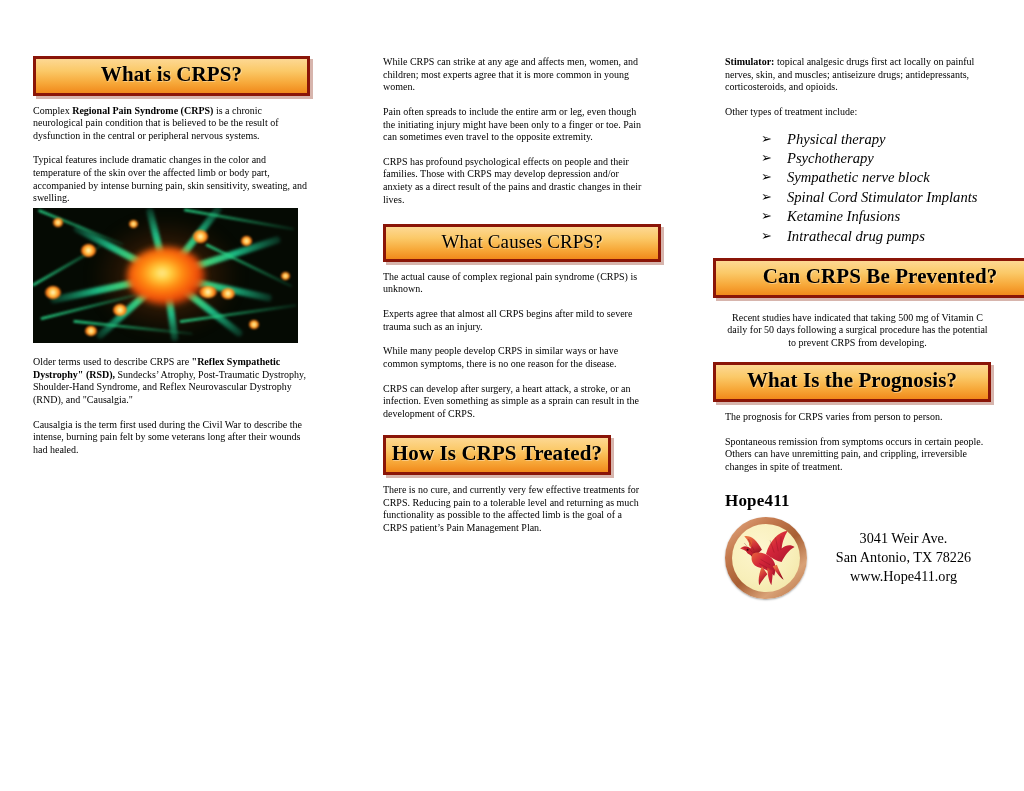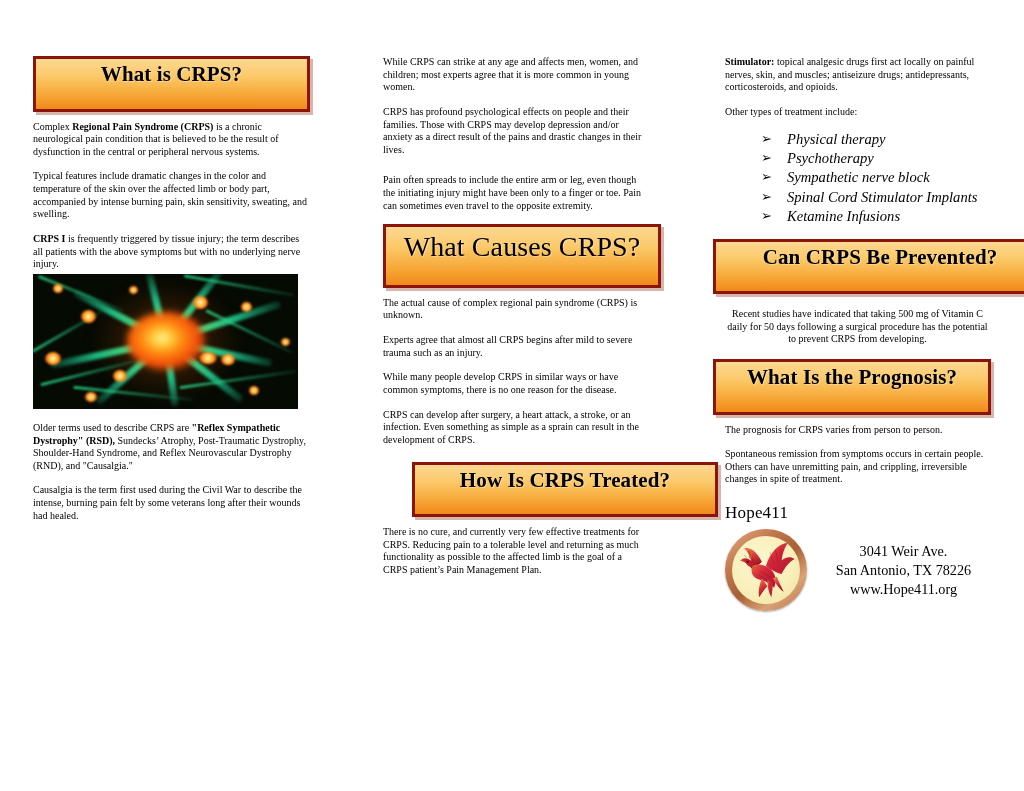--- a/index.html
+++ b/index.html
@@ -22,36 +22,36 @@
     position:relative;
     margin:0 0 9px 0;
     border:3px solid #8a1508;
     background:linear-gradient(to bottom,
        #fcd792 0%,
        #fbcb74 22%,
        #f8b košt 0%);
     background:linear-gradient(to bottom,#fdd893 0%,#fbc968 35%,#f7a93a 70%,#f1891b 100%);
     box-shadow:3px 3px 0 rgba(150,60,40,.38);
     text-align:center;
-    padding:4px 2px 22px 2px;
+    padding:4px 2px 6px 2px;
     box-sizing:border-box;
   }
   .banner .btext{
     font-size:21px;
     line-height:1.12;
     letter-spacing:.1px;
     color:#000;
     text-shadow:1px 1px 0 rgba(255,255,255,.35);
   }
   .banner.bold .btext{font-weight:bold;}
-  .banner.plain .btext{font-weight:normal;font-size:28px;}
+  .banner.plain .btext{font-weight:normal;font-size:19px;}
 
   .h-whatis{width:277px;}
   .h-causes{width:278px;}
-  .h-treated{width:306px;margin-left:29px;}
+  .h-treated{width:228px;}
   .h-prevent{width:334px;margin-left:-12px;}
   .h-prognosis{width:278px;margin-left:-12px;}
 
   
   p.para{
     margin:0 0 12px 0;
     font-size:10px;
     line-height:1.265;
     text-align:left;
   }
@@ -116,21 +116,21 @@
   }
   ul.arrows li:before{
     content:"\27A2";
     position:absolute;left:0;top:0;
     font-size:13px;color:#000;
     font-family:"DejaVu Sans",sans-serif;
   }
 
   
   .hope-title{
-    font-size:17px;font-weight:normal;
+    font-size:17px;font-weight:bold;
     margin:0 0 6px 0;letter-spacing:.2px;
   }
   .contact-row{display:flex;align-items:center;gap:8px;}
   .seal{
     position:relative;width:82px;height:82px;flex:0 0 82px;
     border-radius:50%;
     background:linear-gradient(140deg,#e8b089 0%,#c47a4e 28%,#a85f34 52%,#d9a277 75%,#b56f41 100%);
     box-shadow:0 1px 2px rgba(0,0,0,.35);
   }
   .seal .inner{
@@ -155,23 +155,20 @@
     <div class="banner bold h-whatis">
       <div class="btext">What is CRPS?</div>
     </div>
 
     <div>
       <p class="para">
         <span>Complex </span><span class="b">Regional Pain Syndrome (CRPS)</span><span> is a chronic neurological pain condition that is believed to be the result of dysfunction in the central or peripheral nervous systems.</span>
       </p>
       <p class="para">
         <span> Typical features include dramatic changes in the color and temperature of the skin over the affected limb or body part, accompanied by intense burning pain, skin sensitivity, sweating, and swelling.</span>
-      </p>
-      <p class="para">
-        <span class="b">CRPS I</span><span> is frequently triggered by tissue injury; the term describes all patients with the above symptoms but with no underlying nerve injury.</span>
       </p>
     </div>
 
     <div class="neuron">
       <div class="fil glow"></div>
 
       <div class="dend" style="width:120px;transform:translate(0,-50%) rotate(-18deg);"></div>
       <div class="dend" style="width:108px;transform:translate(0,-50%) rotate(12deg);"></div>
       <div class="dend" style="width:96px;transform:translate(0,-50%) rotate(38deg);"></div>
       <div class="dend" style="width:88px;transform:translate(0,-50%) rotate(-52deg);"></div>
@@ -209,22 +206,22 @@
         <span>Older terms used to describe CRPS are </span><span class="b">"Reflex Sympathetic Dystrophy" (RSD),</span><span> Sundecks’ Atrophy, Post-Traumatic Dystrophy, Shoulder-Hand Syndrome, and Reflex Neurovascular Dystrophy (RND), and "Causalgia."</span>
       </p>
       <p class="para">
         <span>Causalgia is the term first used during the Civil War to describe the intense, burning pain felt by some veterans long after their wounds had healed.</span>
       </p>
     </div>
   </div>
 
   <div class="col col2">
     <p class="para">While CRPS can strike at any age and affects men, women, and children; most experts agree that it is more common in young women.</p>
+    <p class="para">Pain often spreads to include the entire arm or leg, even though the initiating injury might have been only to a finger or toe. Pain can sometimes even travel to the opposite extremity.</p>
     <p class="para" style="margin-bottom:18px;">CRPS has profound psychological effects on people and their families.  Those with CRPS may develop depression and/or anxiety as a direct result of the pains and drastic changes in their lives.</p>
-    <p class="para">Pain often spreads to include the entire arm or leg, even though the initiating injury might have been only to a finger or toe. Pain can sometimes even travel to the opposite extremity.</p>
 
     <div class="banner plain h-causes">
       <div class="btext">What Causes CRPS?</div>
     </div>
 
     <p class="para">The actual cause of complex regional pain syndrome (CRPS) is unknown.</p>
     <p class="para">Experts agree that almost all CRPS begins after mild to severe trauma such as an injury.</p>
     <p class="para"> While many people develop CRPS in similar ways or have common symptoms, there is no one reason for the disease.</p>
     <p class="para" style="margin-bottom:15px;">CRPS can develop after surgery, a heart attack, a stroke, or an infection.  Even something as simple as a sprain can result in the development of CRPS.</p>
 
@@ -240,20 +237,21 @@
       <span class="b">Stimulator:</span><span>  topical analgesic drugs first act locally on painful nerves, skin, and muscles; antiseizure drugs; antidepressants, corticosteroids, and opioids.</span>
     </p>
     <p class="para" style="margin-bottom:11px;">Other types of treatment include:</p>
 
     <ul class="arrows">
       <li><span>Physical therapy</span></li>
       <li><span>Psychotherapy</span></li>
       <li><span>Sympathetic nerve block</span></li>
       <li><span>Spinal Cord Stimulator Implants</span></li>
       <li><span>Ketamine Infusions</span></li>
+      <li><span>Intrathecal drug pumps</span></li>
     </ul>
 
     <div class="banner bold h-prevent">
       <div class="btext">Can CRPS Be Prevented?</div>
     </div>
 
     <p class="para" style="margin:14px 0 13px 0;text-align:center;">Recent studies have indicated that taking 500 mg of Vitamin C daily for 50 days following a surgical procedure has the potential to prevent CRPS from developing.</p>
 
     <div class="banner bold h-prognosis">
       <div class="btext">What Is the Prognosis?</div>

